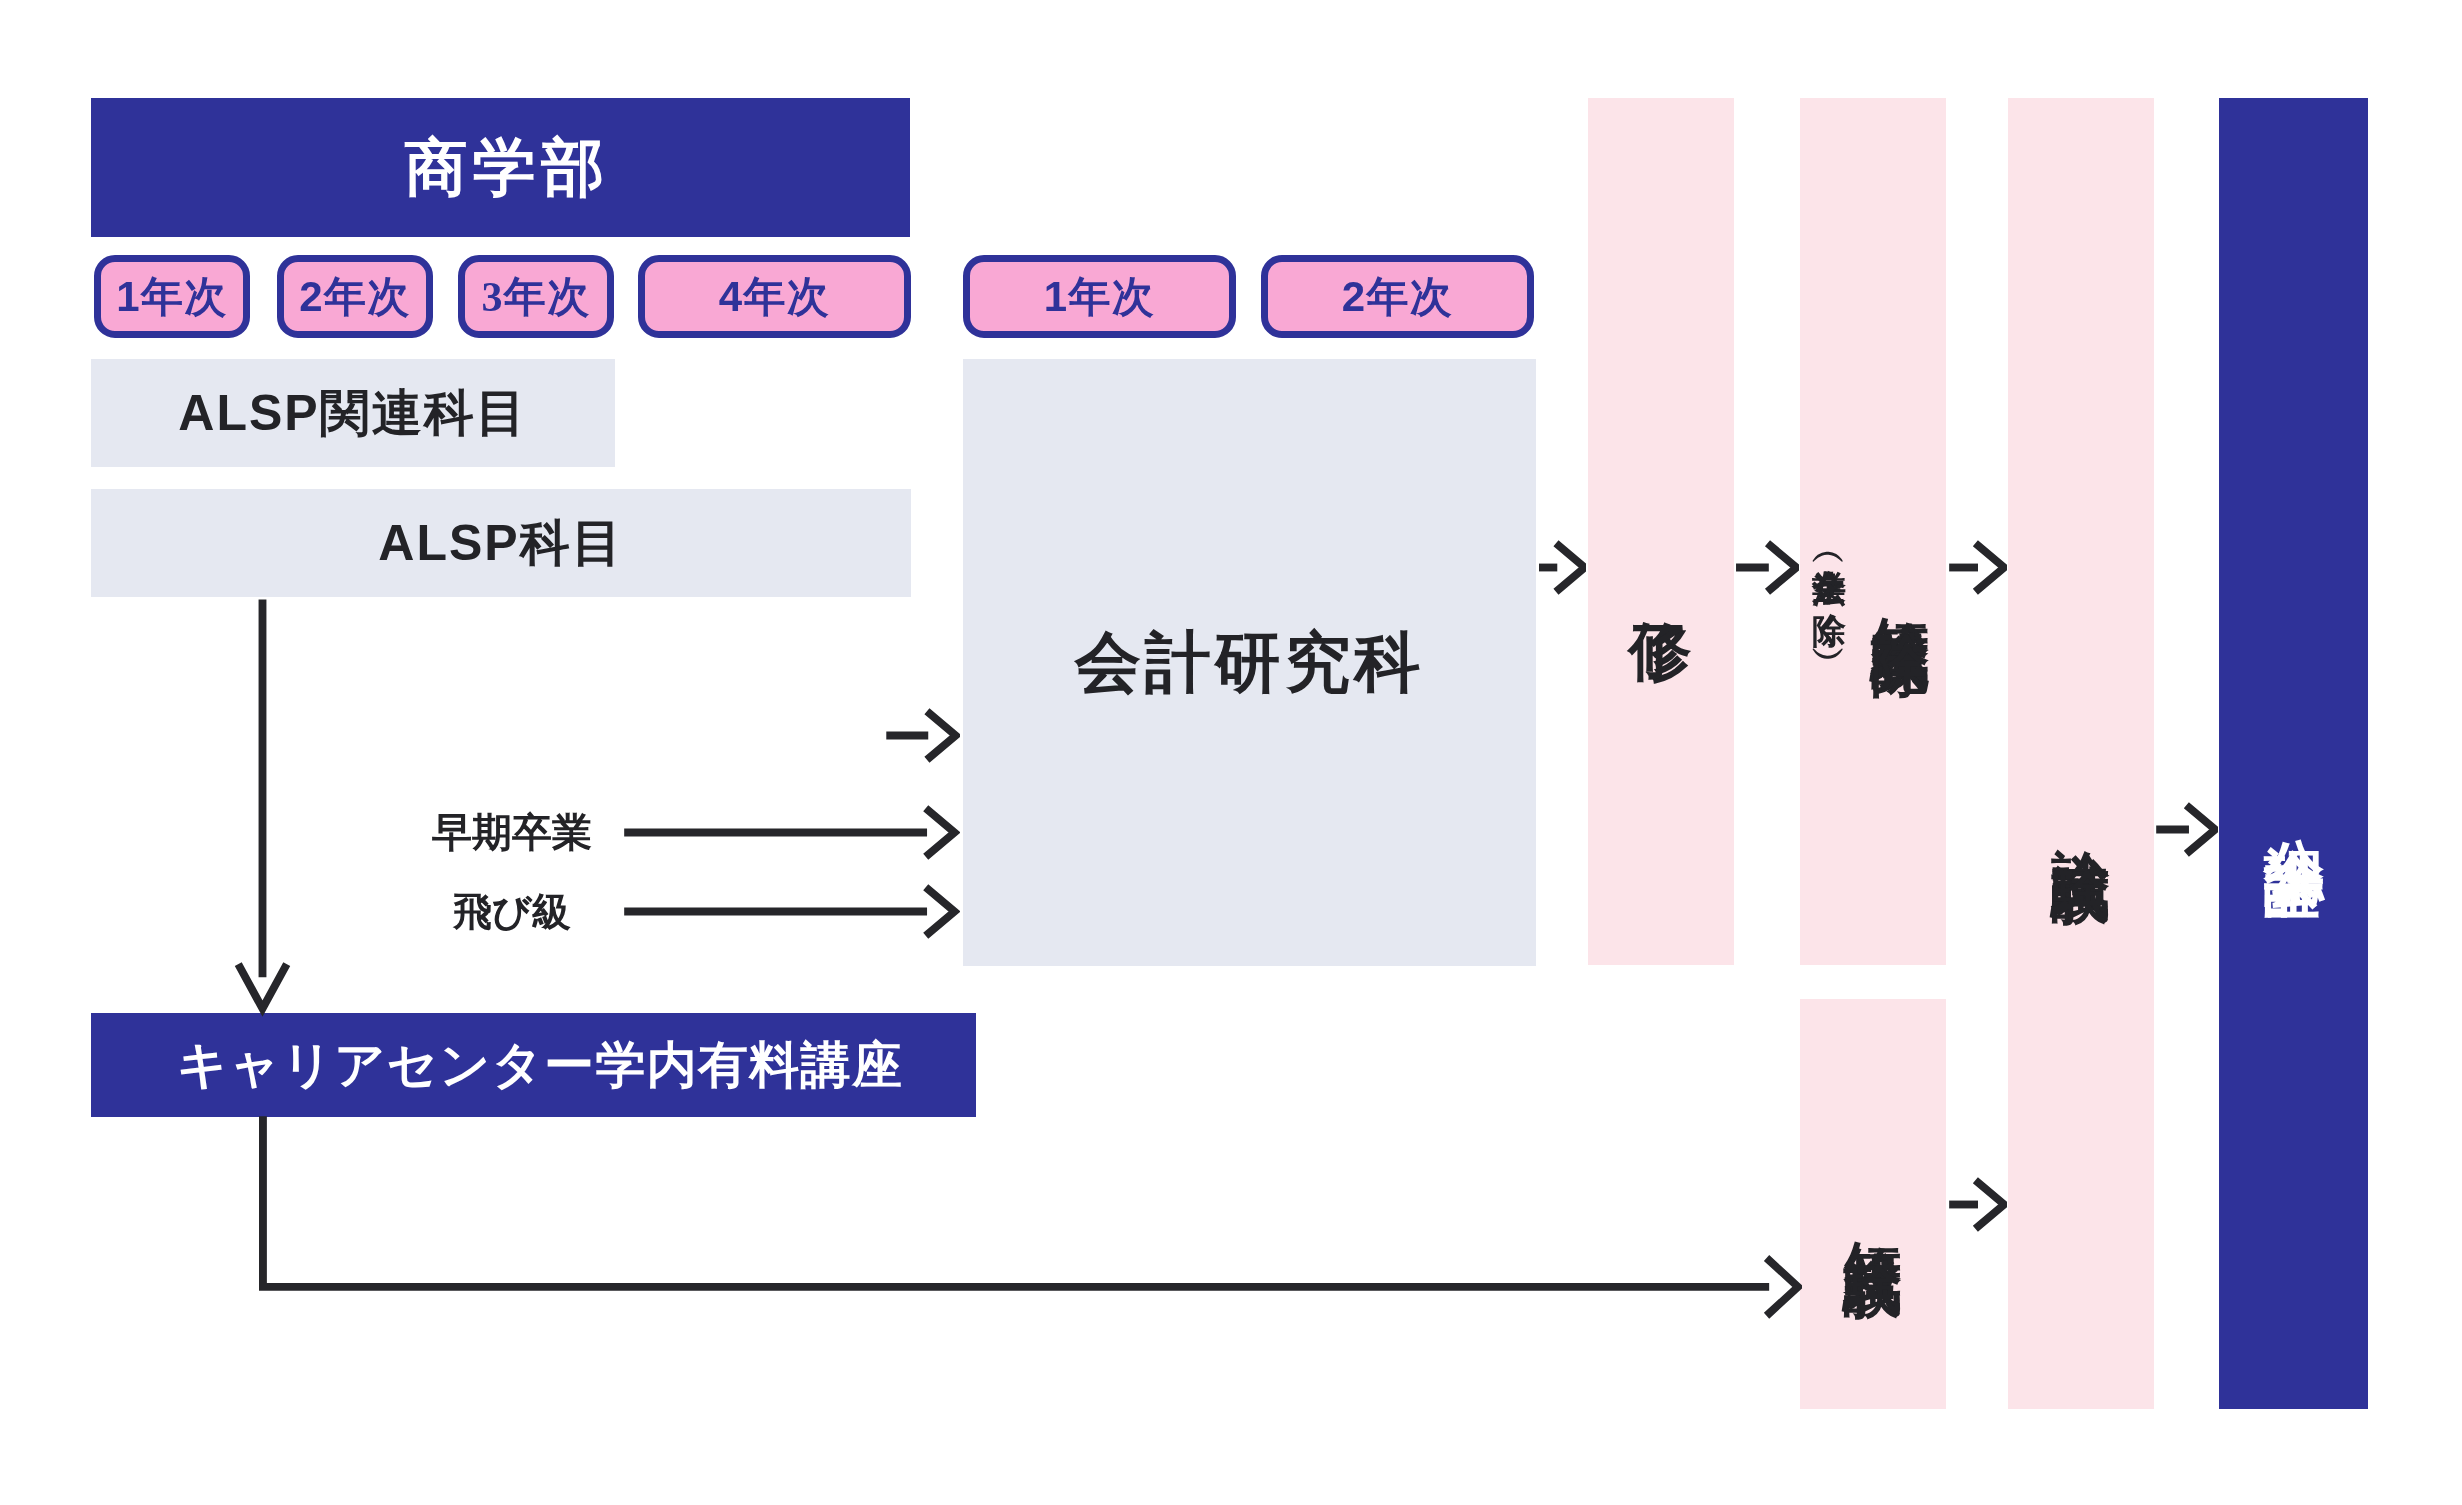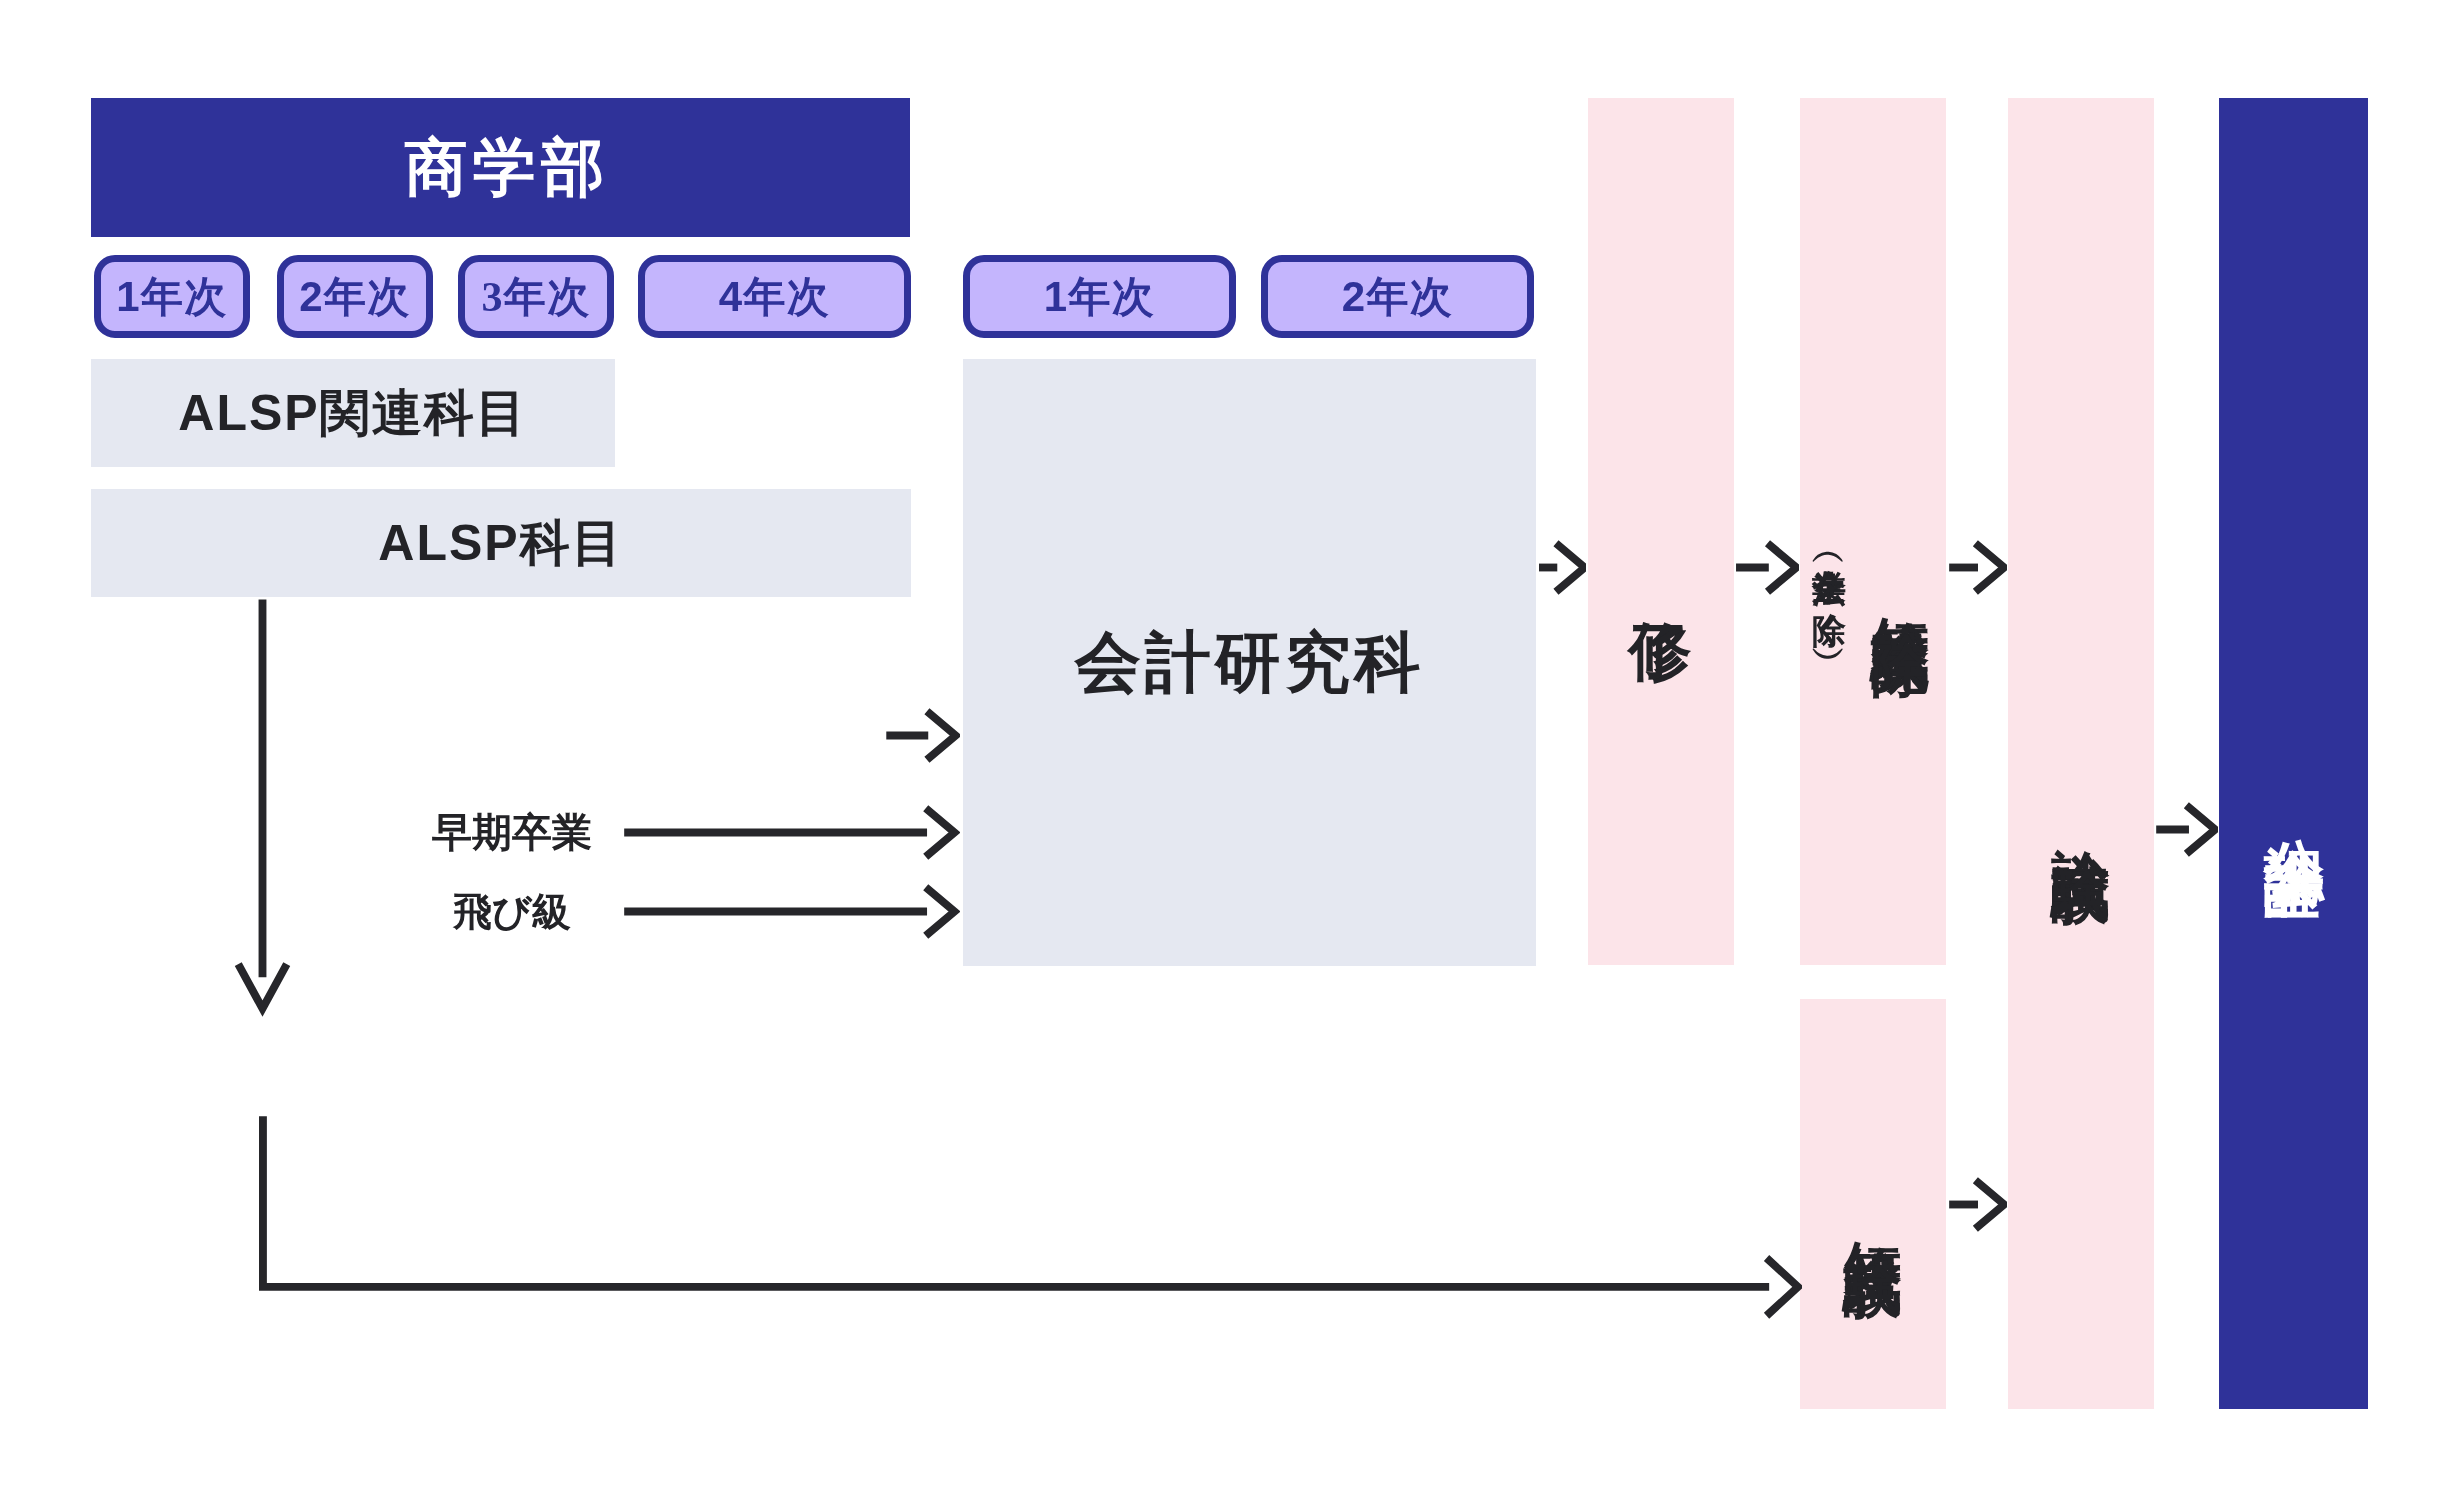--- a/index.html
+++ b/index.html
@@ -1,21 +1,21 @@
 <!DOCTYPE html>
 <html style="font-size:10.5px"><head>
 <meta charset="utf-8">
 <style>
   html,body{margin:0;padding:0;background:#ffffff;}
   body{width:2462px;height:1505px;position:relative;overflow:hidden;
        font-family:"Liberation Sans","DejaVu Sans",sans-serif;font-weight:bold;}
   .abs{position:absolute;box-sizing:border-box;}
   .flexc{display:flex;align-items:center;justify-content:center;}
   .hdr{background:#2f3299;color:#ffffff;font-size:63px;letter-spacing:5.3px;z-index:2;padding-left:13px;}
-  .year{background:#c4b5fd;border:7.9px solid #2f3299;border-radius:21px;
+  .year{background:#f9a8d4;border:7.9px solid #2f3299;border-radius:21px;
         color:#2f3299;font-size:42px;letter-spacing:1.3px;z-index:2;}
   .graybox{background:#e5e8f1;color:#232327;z-index:2;}
   .pinkcol{background:#fce4e9;z-index:1;}
   .bluecol{background:#2f3299;z-index:1;}
   .label{color:#232327;z-index:2;}
   .vtext{writing-mode:vertical-rl;text-orientation:mixed;color:#232327;z-index:2;}
   .arrow{position:absolute;z-index:2;}
   .arrow line,.arrow polyline{stroke:#26262a;stroke-width:12;fill:none;}
   .circle{background:#2f3299;border:7.9px solid #ffffff;border-radius:50%;
           color:#ffffff;z-index:3;}
@@ -34,20 +34,21 @@
 
   <div class="abs flexc graybox" style="left:91px;top:489px;width:820px;height:108px;font-size:50px;letter-spacing:2px;">ALSP科目</div>
 
   <div class="abs flexc graybox" style="left:91px;top:359px;width:524px;height:108px;font-size:50px;letter-spacing:2px;">ALSP関連科目</div>
 
 
   <div class="abs flexc label" style="left:394px;top:803px;width:236px;height:59px;font-size:40px;font-family:Liberation Serif, serif;">早期卒業</div>
 
   <div class="abs flexc label" style="left:394px;top:882px;width:236px;height:59px;font-size:39px;">飛び級</div>
 
+  <div class="abs flexc hdr" style="left:91px;top:1013px;width:885px;height:104px;font-size:50px;letter-spacing:1.3px;">キャリアセンター学内有料講座</div>
 
 
 
   <div class="abs flexc year" style="left:963px;top:255px;width:273px;height:83px;">1年次</div>
   <div class="abs flexc year" style="left:1261px;top:255px;width:273px;height:83px;">2年次</div>
 
   <div class="abs flexc graybox" style="left:963px;top:359px;width:573px;height:607px;font-size:66px;letter-spacing:3.9px;">会計研究科</div>
 
   <div class="abs pinkcol" style="left:1588px;top:98px;width:146px;height:867px;"></div>
   <div class="abs pinkcol" style="left:1800px;top:98px;width:146px;height:867px;"></div>

